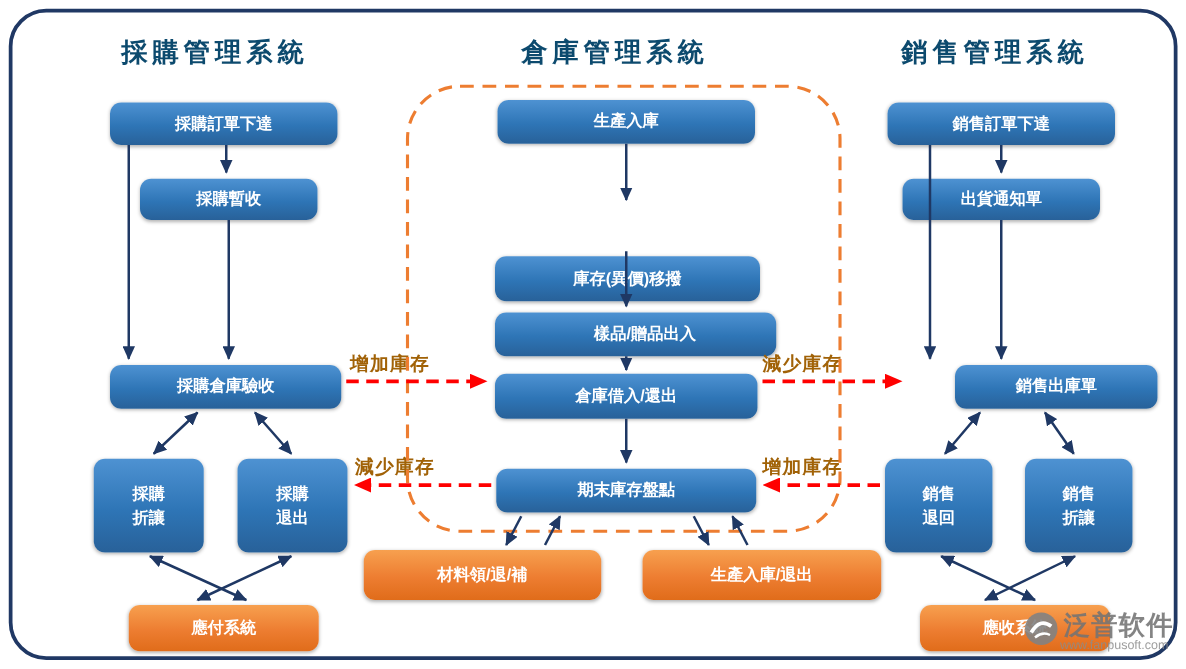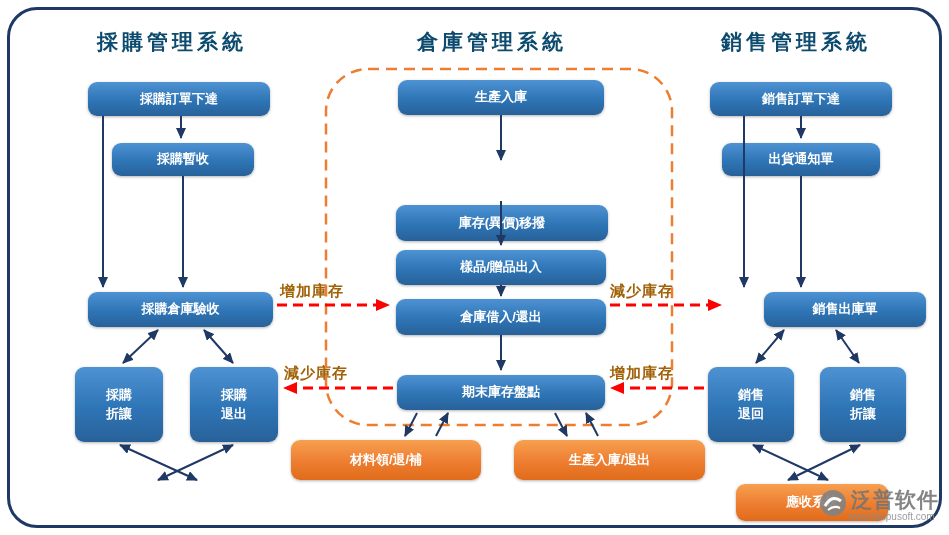--- a/index.html
+++ b/index.html
@@ -45,24 +45,25 @@
   <div class="hdr" style="left:412px; top:28px; width:160px;">倉庫管理系統</div>
   <div class="hdr" style="left:716px; top:28px; width:160px;">銷售管理系統</div>
 
   <div class="box blue" style="left:88px;  top:82px;  width:182px; height:34px;">採購訂單下達</div>
   <div class="box blue" style="left:112px; top:143px; width:142px; height:33px;">採購暫收</div>
   <div class="box blue" style="left:88px;  top:292px; width:185px; height:35px;text-align:right;">採購倉庫驗收</div>
   <div class="box blue" style="left:75px;  top:367px; width:88px;  height:75px;">採購
 折讓</div>
   <div class="box blue" style="left:190px; top:367px; width:88px;  height:75px;">採購
 退出</div>
+  <div class="box orange" style="left:103px; top:484px; width:152px; height:37px;">應付系統</div>
 
   <div class="box blue" style="left:398px; top:80px;  width:206px; height:35px;">生產入庫</div>
   <div class="box blue" style="left:396px; top:181px; width:212px; height:36px;margin-top:24px;">庫存(異價)移撥</div>
-  <div class="box blue" style="left:396px; top:250px; width:210px; height:35px;">樣品/贈品出入</div>
+  <div class="box blue" style="left:396px; top:250px; width:210px; height:35px;padding-left:15px;">樣品/贈品出入</div>
   <div class="box blue" style="left:396px; top:299px; width:210px; height:36px;">倉庫借入/還出</div>
   <div class="box blue" style="left:397px; top:375px; width:208px; height:35px;">期末庫存盤點</div>
   <div class="box orange" style="left:291px; top:440px; width:190px; height:40px;">材料領/退/補</div>
   <div class="box orange" style="left:514px; top:440px; width:191px; height:40px;">生產入庫/退出</div>
 
   <div class="box blue" style="left:710px; top:82px;  width:182px; height:34px;">銷售訂單下達</div>
   <div class="box blue" style="left:722px; top:143px; width:158px; height:33px;">出貨通知單</div>
   <div class="box blue" style="left:728px; top:292px; width:162px; height:35px;margin-left:36px;">銷售出庫單</div>
   <div class="box blue" style="left:708px; top:367px; width:86px;  height:75px;">銷售
 退回</div>

